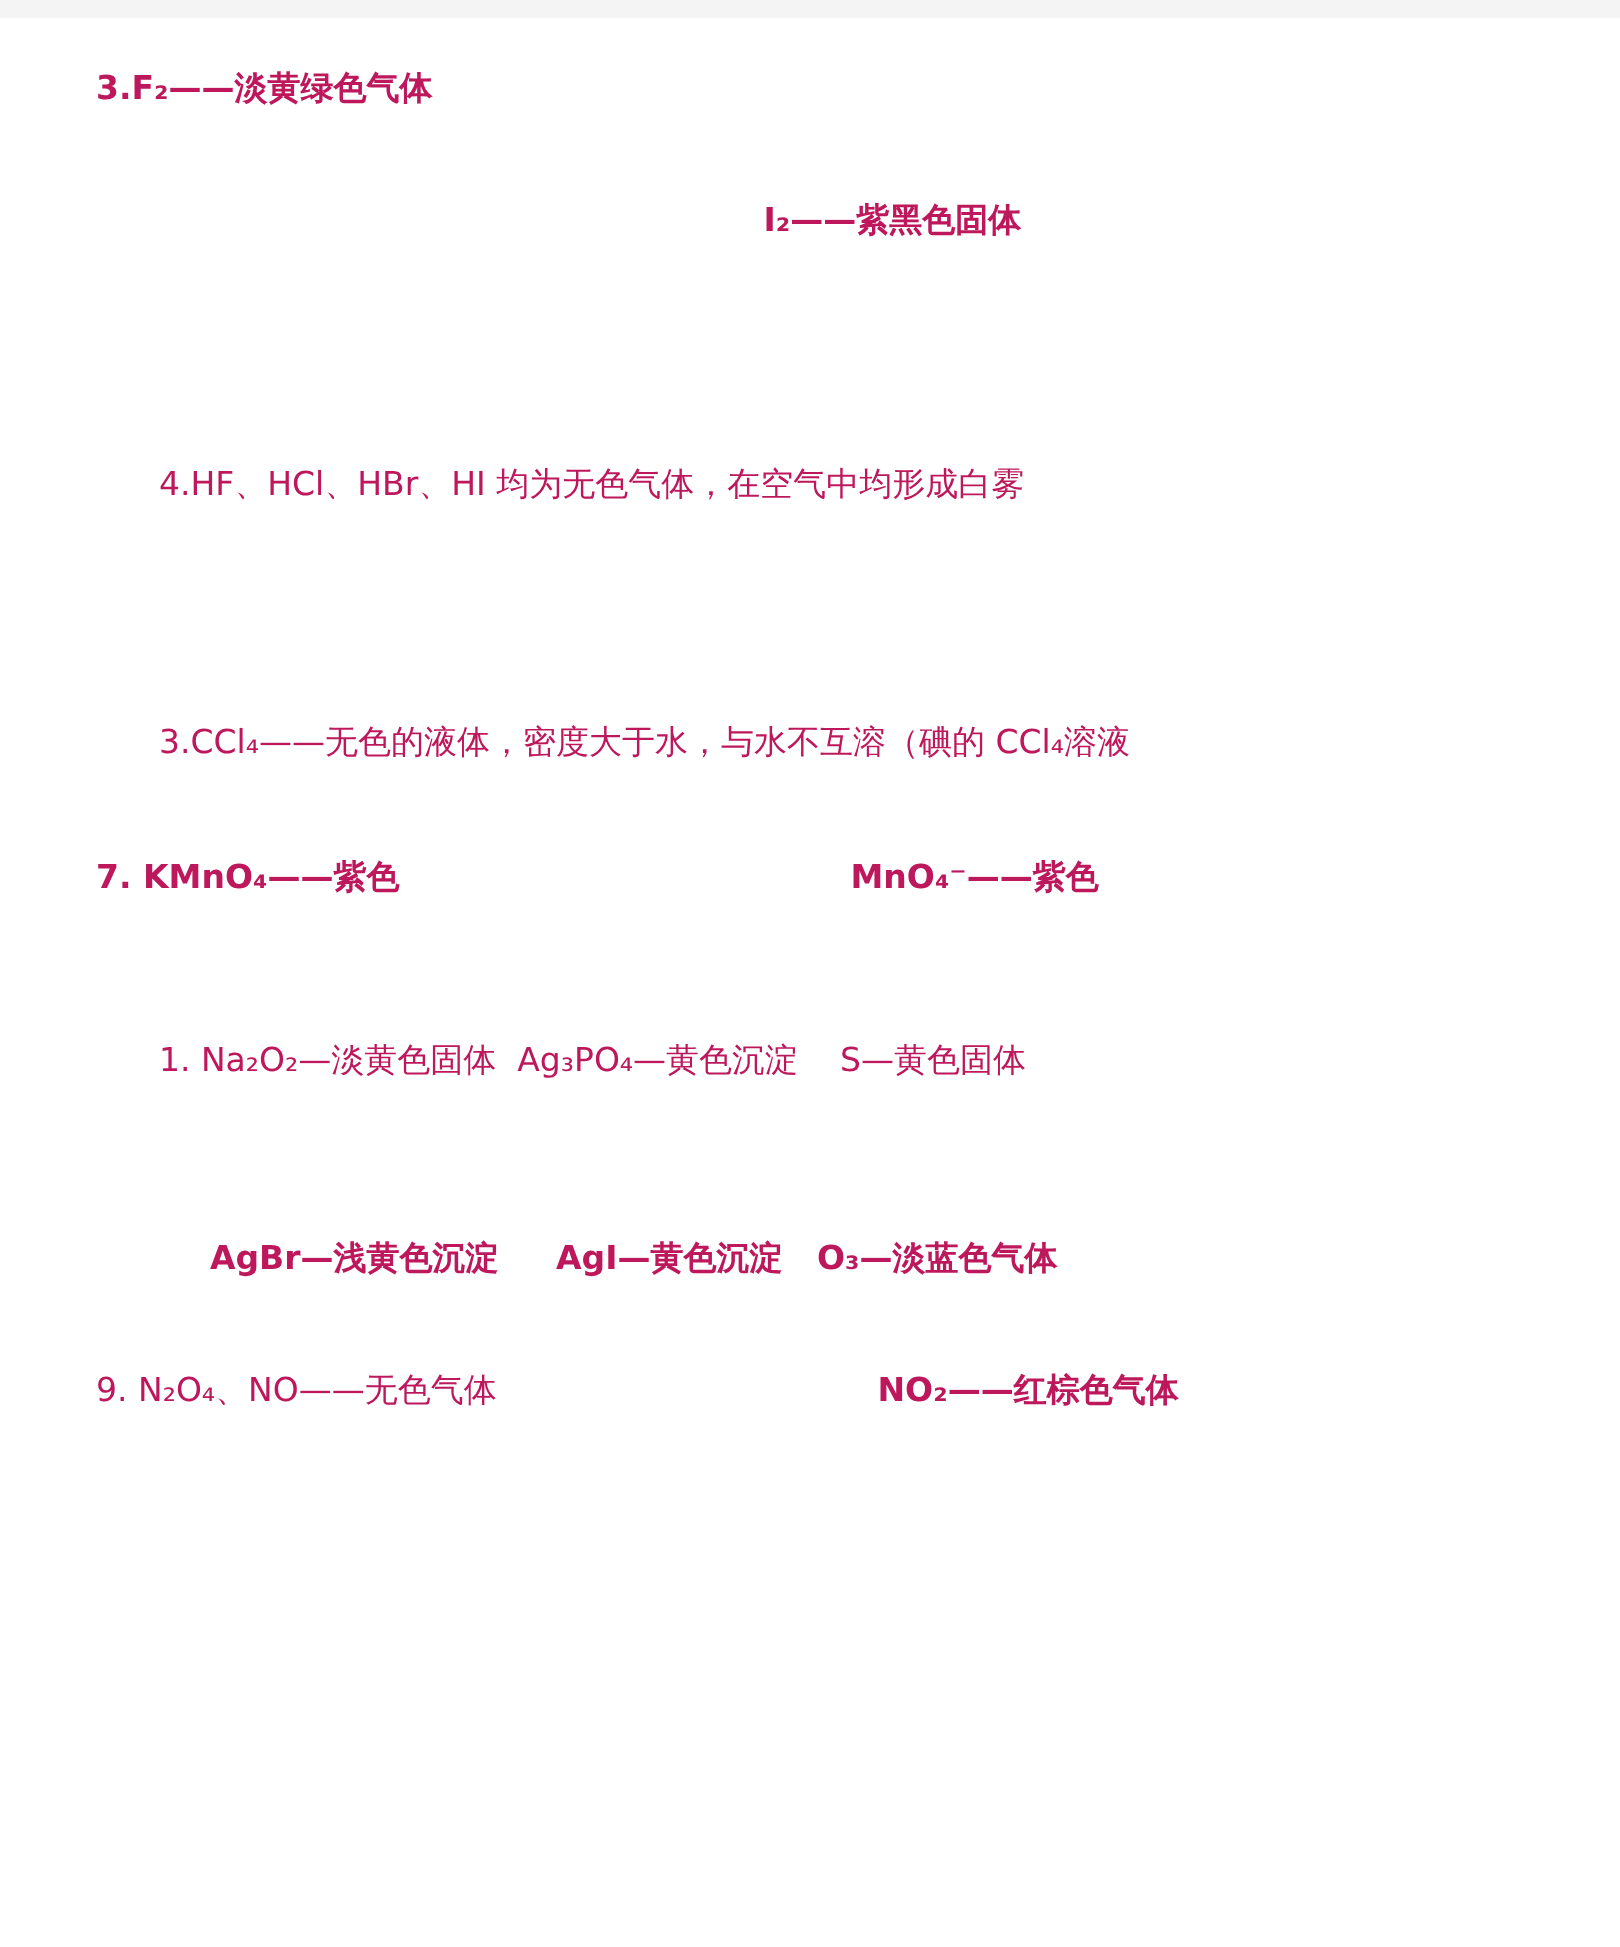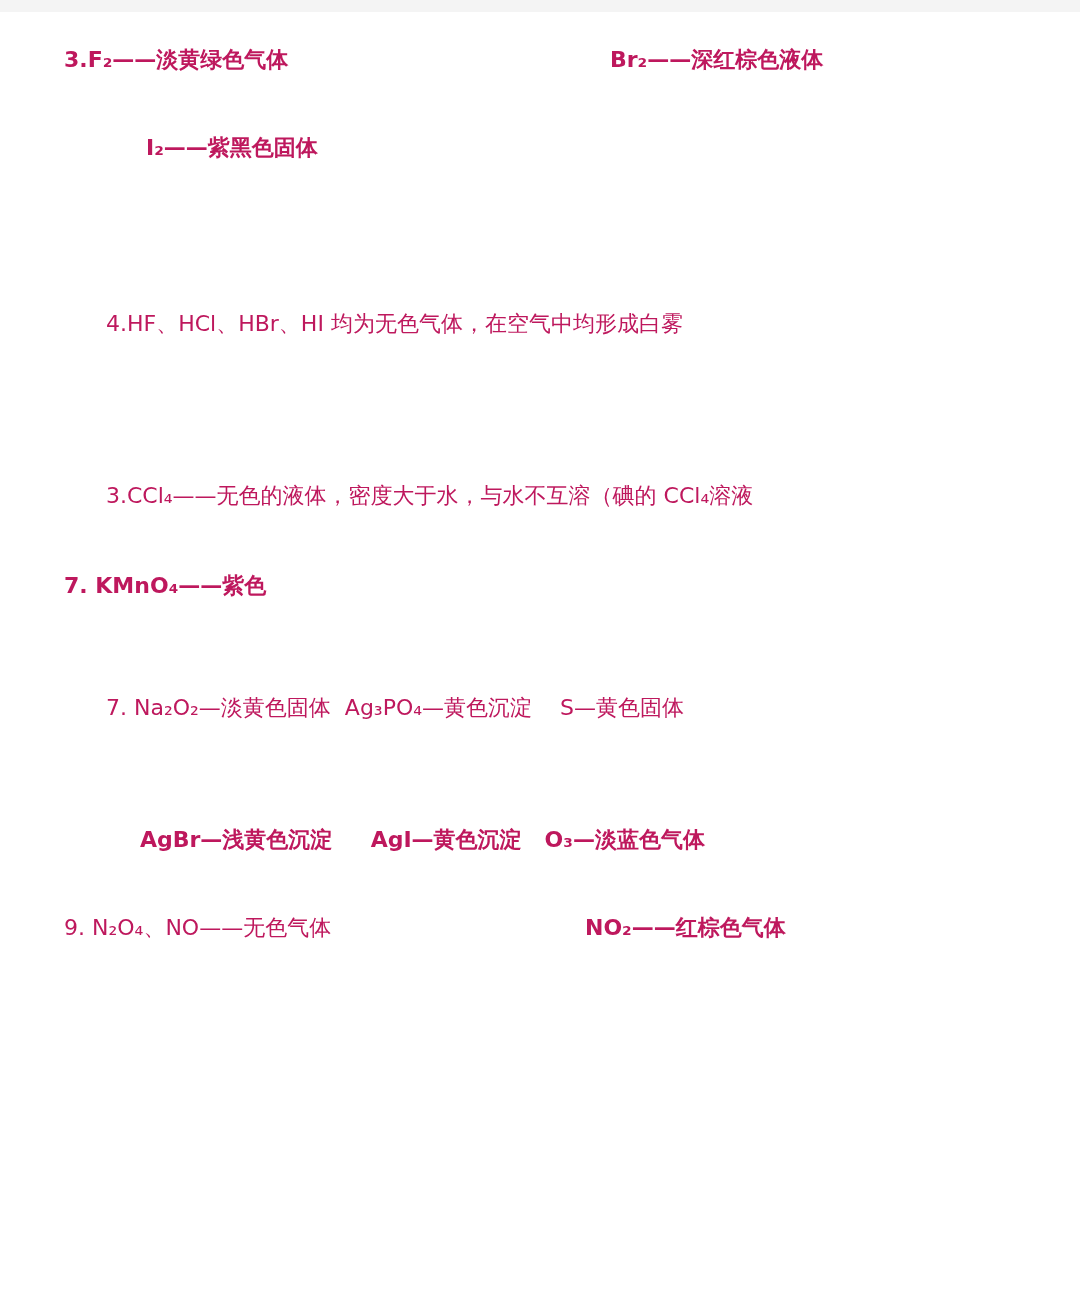--- a/index.html
+++ b/index.html
@@ -22,57 +22,57 @@
     margin: 0;
   }
   .bold { font-weight: 700; }
   
   .cols { display: flex; }
   .col-left { display: inline-block; flex: 0 0 auto; }
   .w546 { width: 546px; }
   .w503 { width: 503px; }
   .w521 { width: 521px; }
   
-  .ind36 { padding-left: 36px; }
+  .ind36 { padding-left: 36px; text-align: center; }
   .ind30 { padding-left: 30px; }
   
   .mt44 { margin-top: 44px; }
   .mt40 { margin-top: 40px; }
   .mt34 { margin-top: 34px; }
   .mt2  { margin-top: 2px; }
 </style>
 </head>
 <body>
 
 <div class="page">
 
   <div>
 
     <div class="line cols bold">
       <span class="col-left w546">3.F₂——淡黄绿色气体</span>
-      <span>Br₂——深红棕色液体</span>
     </div>
     <div class="line bold ind36">
       <span>I₂——紫黑色固体</span>
     </div>
 
     <div class="line mt44">
       <span>4.HF、HCl、HBr、HI 均为无色气体，在空气中均形成白雾</span>
     </div>
 
     <div class="line mt40">
       <span>3.CCl₄——无色的液体，密度大于水，与水不互溶（碘的 CCl₄溶液</span>
     </div>
 
     <div class="line cols bold mt2">
       <span class="col-left w503">7. KMnO₄——紫色</span>
+      <span>MnO₄⁻——紫色</span>
     </div>
 
     <div class="line mt34">
-      <span>7. Na₂O₂—淡黄色固体  Ag₃PO₄—黄色沉淀    S—黄色固体</span>
+      <span>1. Na₂O₂—淡黄色固体  Ag₃PO₄—黄色沉淀    S—黄色固体</span>
     </div>
     <div class="line bold ind30">
       <span>AgBr—浅黄色沉淀     AgI—黄色沉淀   O₃—淡蓝色气体</span>
     </div>
 
 
     <div class="line cols">
       <span class="col-left w521">9. N₂O₄、NO——无色气体</span>
       <span class="bold">NO₂——红棕色气体</span>
     </div>

